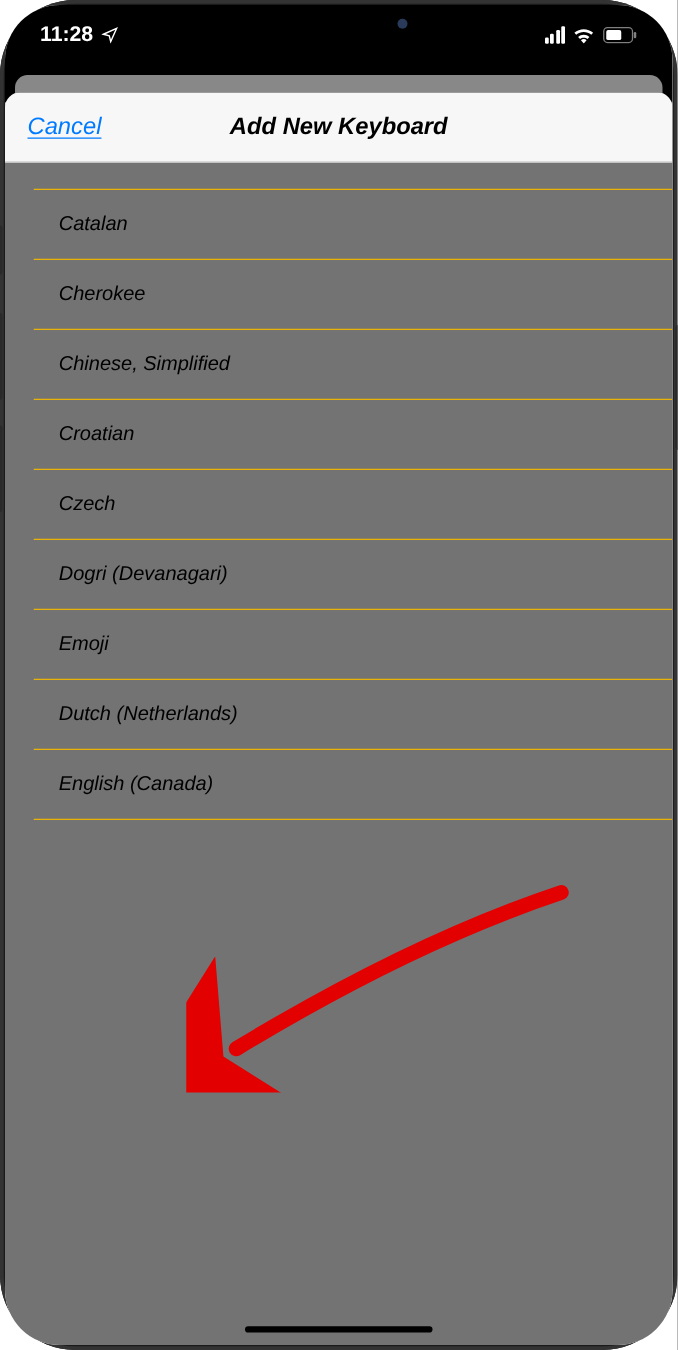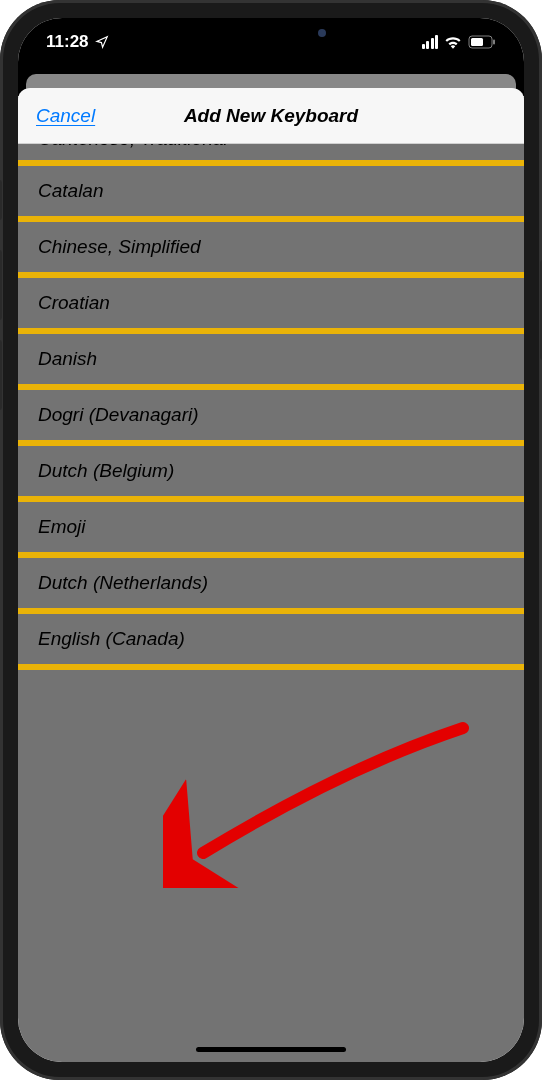--- a/index.html
+++ b/index.html
@@ -9,21 +9,21 @@
       width: 542px;
       height: 1080px;
       position: relative;
       overflow: hidden;
     }
     .phone-frame {
       width: 542px;
       height: 1080px;
       background: #1a1a1a;
       border-radius: 60px;
-      padding: 18px;
+      padding: 4px;
       position: relative;
       box-shadow: inset 0 0 0 3px #333;
     }
     .side-button {
       position: absolute;
       background: #2a2a2a;
       border-radius: 3px;
     }
     .side-left-1 { left: -4px; top: 180px; width: 6px; height: 40px; }
     .side-left-2 { left: -4px; top: 250px; width: 6px; height: 70px; }
@@ -141,23 +141,24 @@
     .list {
       flex: 1;
       overflow: hidden;
       margin-top: -18px;
     }
     .list-item {
       height: 56px;
       display: flex;
       align-items: center;
       padding: 0 20px;
-      border-bottom: 6px solid #eab308;
-      font-size: 19px;
+      border-bottom: 1px solid #eab308;
+      font-size: 16px;
       color: #000;
+      margin-left: 23px;
     }
     .list-item:first-child {
       height: 40px;
       align-items: flex-start;
       padding-top: 2px;
     }
     .home-indicator {
       position: absolute;
       bottom: 10px;
       left: 50%;
@@ -231,33 +232,33 @@
         <span class="nav-title">Add New Keyboard</span>
       </div>
       <div class="list">
         <div class="list-item">
             <span>Cantonese, Traditional</span>
           </div>
         <div class="list-item">
             <span>Catalan</span>
           </div>
         <div class="list-item">
+            <span>Cherokee</span>
+          </div>
+        <div class="list-item">
             <span>Chinese, Simplified</span>
           </div>
         <div class="list-item">
             <span>Croatian</span>
           </div>
         <div class="list-item">
-            <span>Danish</span>
+            <span>Czech</span>
           </div>
         <div class="list-item">
             <span>Dogri (Devanagari)</span>
-          </div>
-        <div class="list-item">
-            <span>Dutch (Belgium)</span>
           </div>
         <div class="list-item">
             <span>Emoji</span>
           </div>
         <div class="list-item">
             <span>Dutch (Netherlands)</span>
           </div>
         <div class="list-item">
             <span>English (Canada)</span>
           </div>

